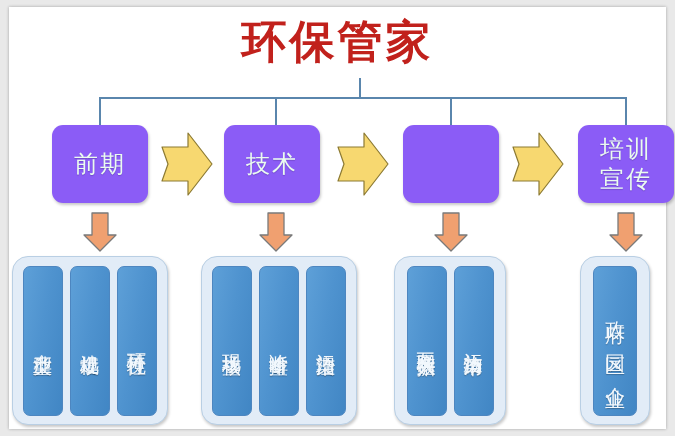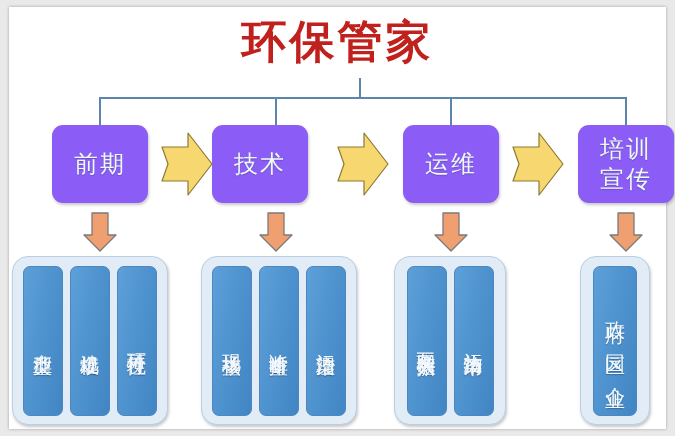--- a/index.html
+++ b/index.html
@@ -159,25 +159,24 @@
   <div class="conn-stem"></div>
   <div class="conn-bar"></div>
   <div class="conn-drop" style="left:99px;"></div>
   <div class="conn-drop" style="left:275px;"></div>
   <div class="conn-drop" style="left:450px;"></div>
   <div class="conn-drop" style="left:625px;"></div>
 
   <div class="stage" style="left:52px;">
     <span>前期</span>
   </div>
-  <div class="stage" style="left:212px;">
+  <div class="stage" style="left:224px;">
     <span>技术</span>
   </div>
   <div class="stage" style="left:403px;">
-    <span>运维</span>
   </div>
   <div class="stage" style="left:578px;">
     <span>培训</span>
     <span>宣传</span>
   </div>
 
   <div class="arrow-right" style="left:160px;">
     <svg width="54" height="66" viewBox="0 0 54 66">
       <path d="M2 16 L28 16 L28 2 L52 33 L28 64 L28 50 L2 50 L8 33 Z" fill="#f7d870" stroke="#8c7a33" stroke-width="1.2" stroke-linejoin="round"></path>
     </svg>

